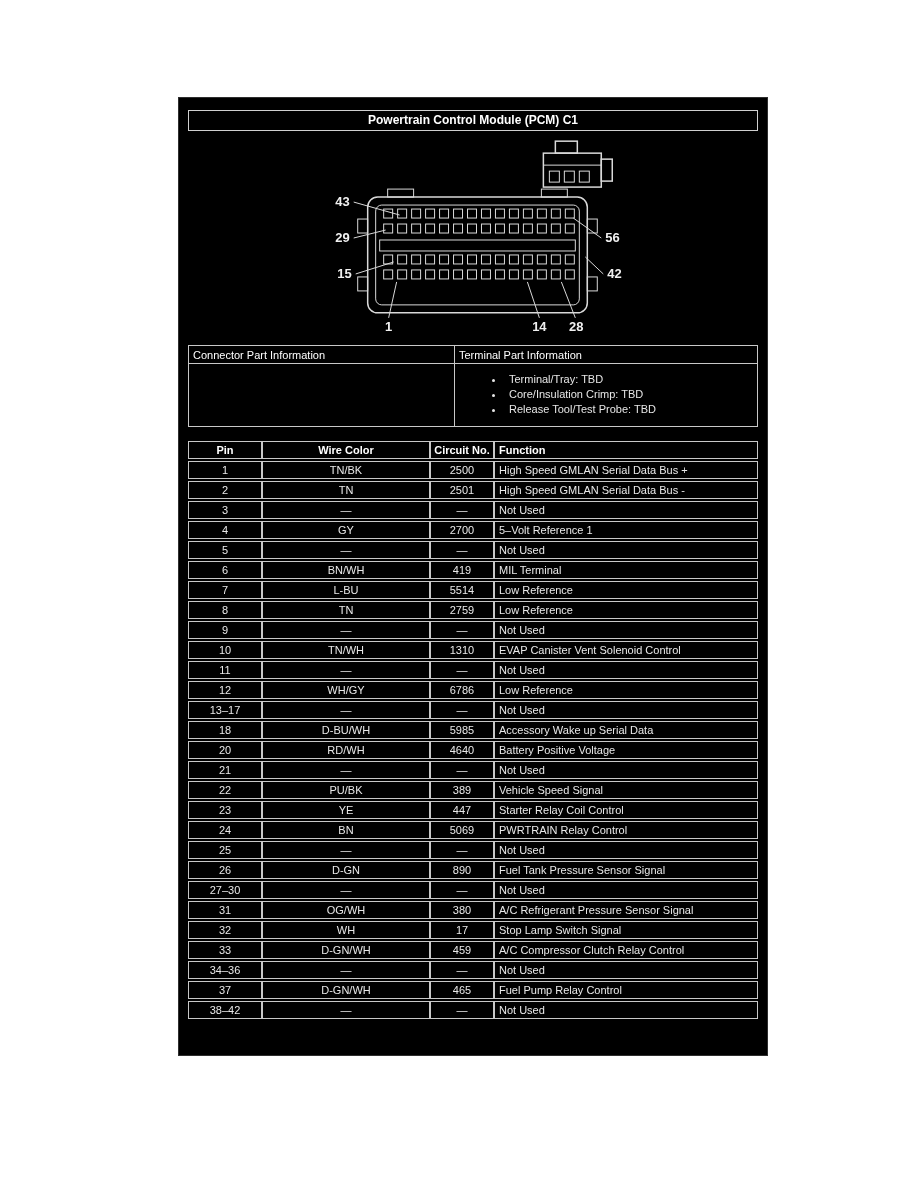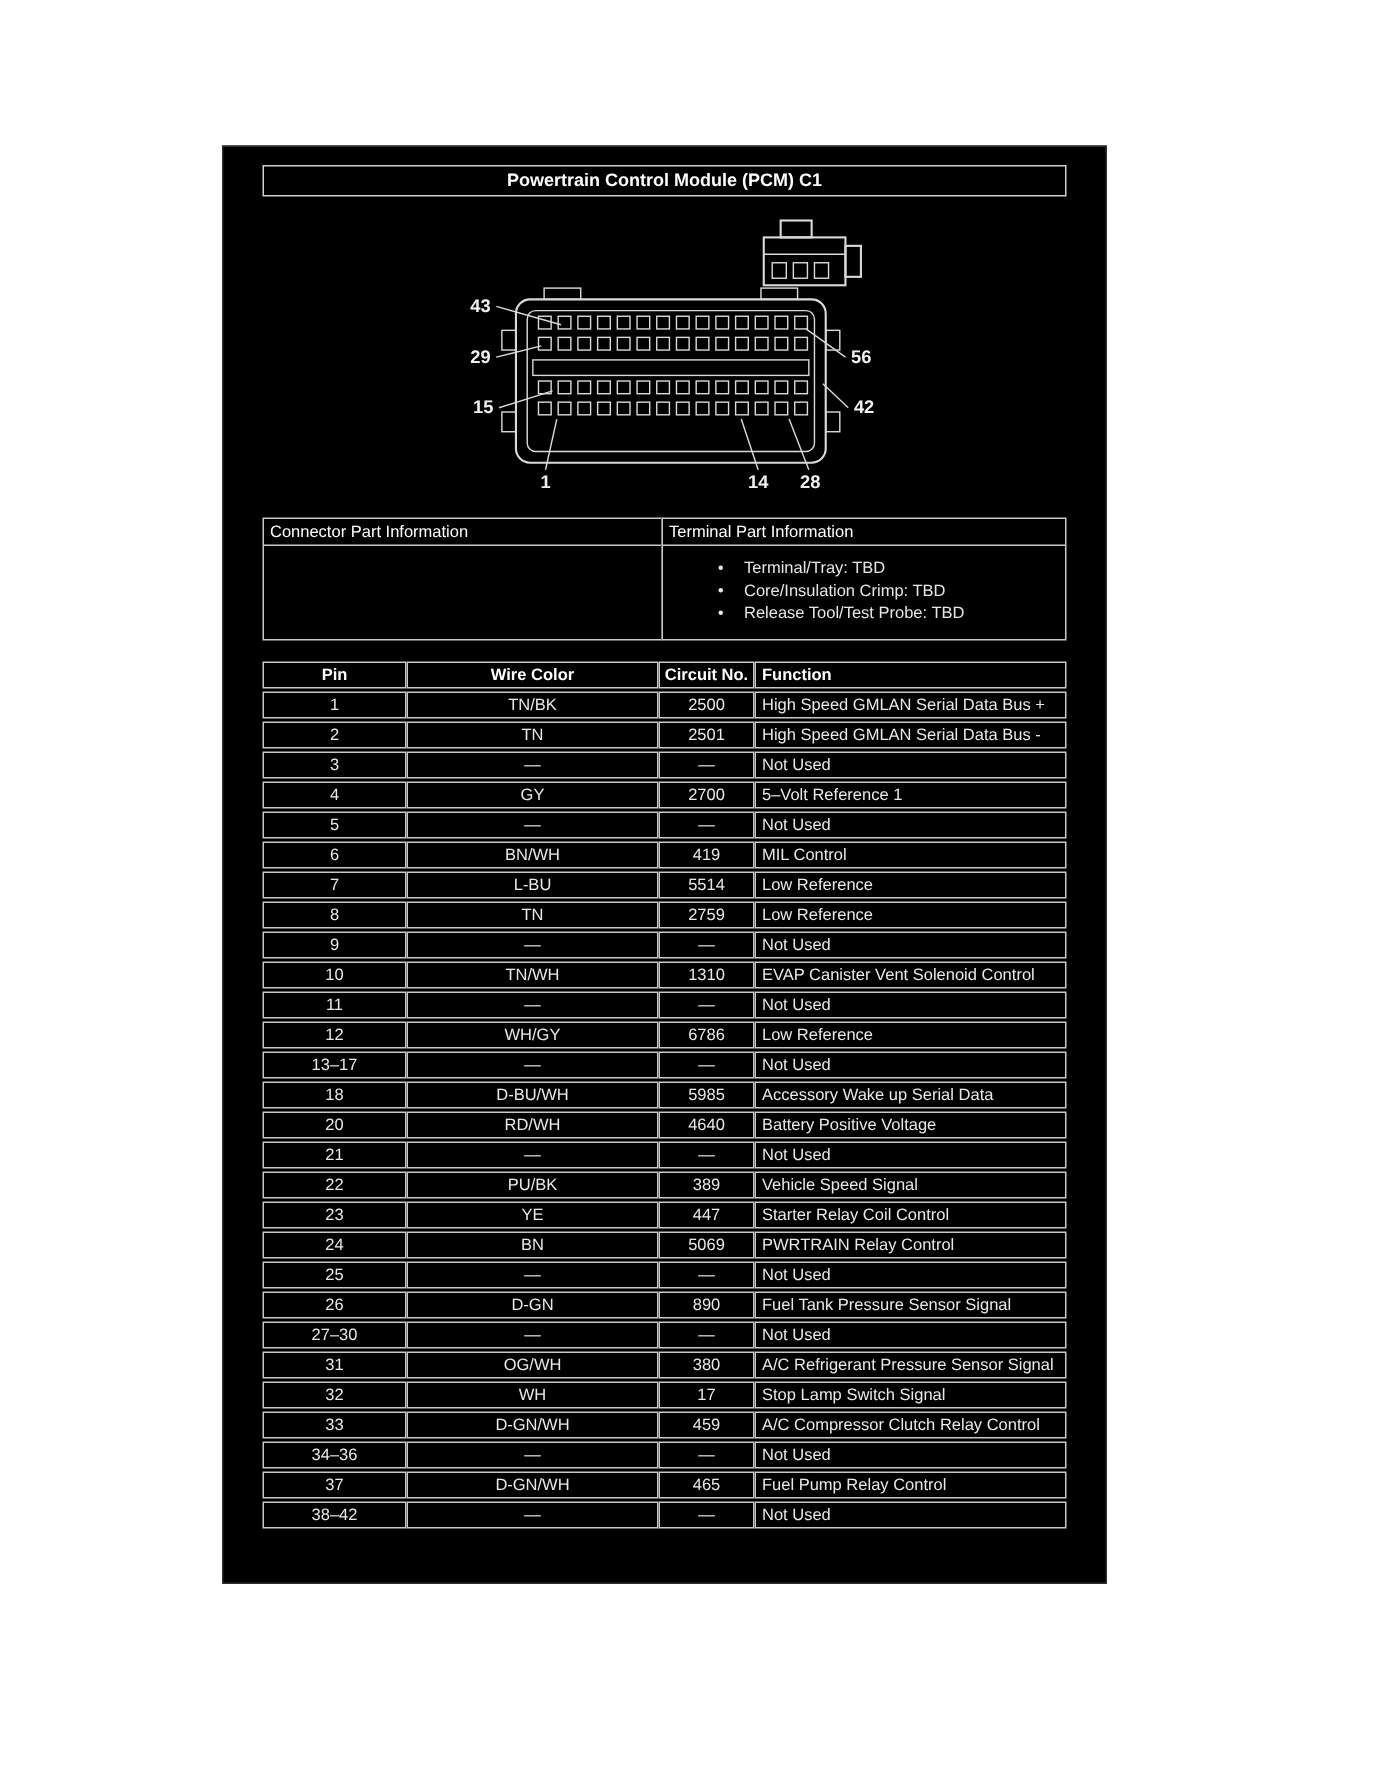--- a/index.html
+++ b/index.html
@@ -5,25 +5,25 @@
   * { box-sizing: border-box; }
   html,body { margin:0; padding:0; }
   body {
     width: 918px; height: 1188px;
     background: #ffffff;
     font-family: "Liberation Sans", sans-serif;
     position: relative;
   }
   .panel {
     position: absolute;
-    left: 148px; top: 97px;
+    left: 178px; top: 97px;
     width: 590px; height: 959px;
     background: #000000;
     border: 1px solid #2e2e2e;
-    padding: 12px 26px;
+    padding: 12px 9px;
     color: #e6e6e6;
   }
   .title-bar {
     border: 1px solid #d0d0d0;
     color: #ffffff;
     font-weight: bold;
     font-size: 12px;
     text-align: center;
     padding: 2px 0 3px;
   }
@@ -66,21 +66,21 @@
     font-size: 11px;
     height: 14px;
     line-height: 14px;
     padding: 1px 3px;
     overflow: hidden;
     white-space: nowrap;
     background: #000;
   }
   .pin-table th { color:#ffffff; font-weight: bold; text-align:center; }
   .pin-table td { color:#e9e9e9; }
-  .pin-table .c0 { width: 96px;  text-align: center; }
+  .pin-table .c0 { width: 74px;  text-align: center; }
   .pin-table .c1 { width: 168px; text-align: center; }
   .pin-table .c2 { width: 64px;  text-align: center; }
   .pin-table .c3 { text-align: left; padding-left: 4px; margin-left: 44px; }
 </style>
 </head>
 <body>
 
 <div class="panel">
 
   <div class="title-bar">Powertrain Control Module (PCM) C1</div>
@@ -244,21 +244,21 @@
         <tr>
           <td class="c0">5</td>
           <td class="c1">—</td>
           <td class="c2">—</td>
           <td class="c3">Not Used</td>
         </tr>
         <tr>
           <td class="c0">6</td>
           <td class="c1">BN/WH</td>
           <td class="c2">419</td>
-          <td class="c3">MIL Control</td>
+          <td class="c3">MIL Terminal</td>
         </tr>
         <tr>
           <td class="c0">7</td>
           <td class="c1">L-BU</td>
           <td class="c2">5514</td>
           <td class="c3">Low Reference</td>
         </tr>
         <tr>
           <td class="c0">8</td>
           <td class="c1">TN</td>

